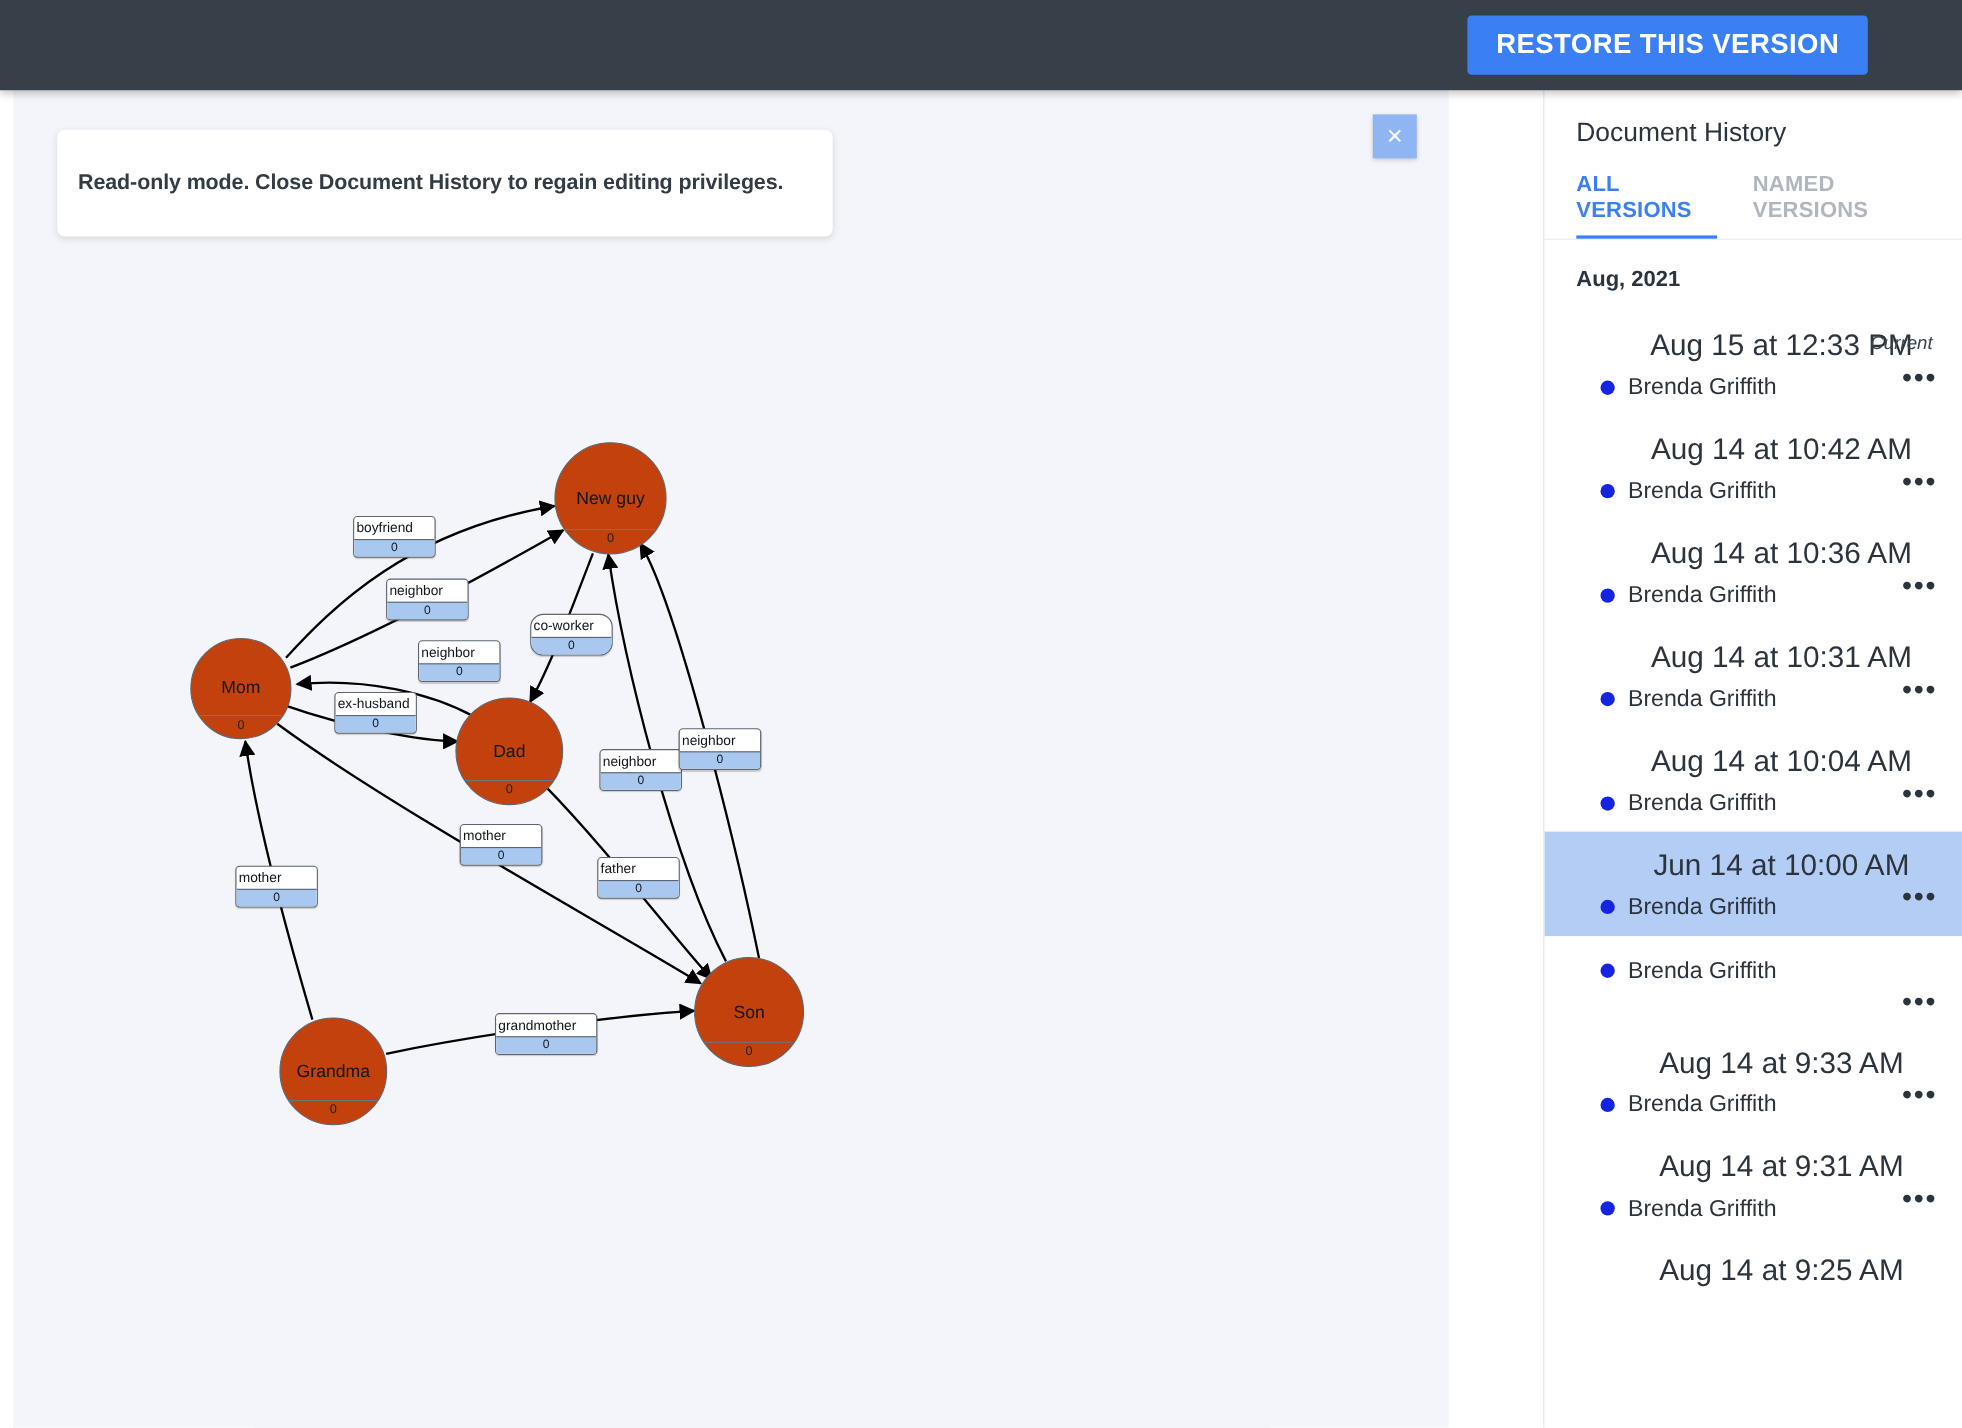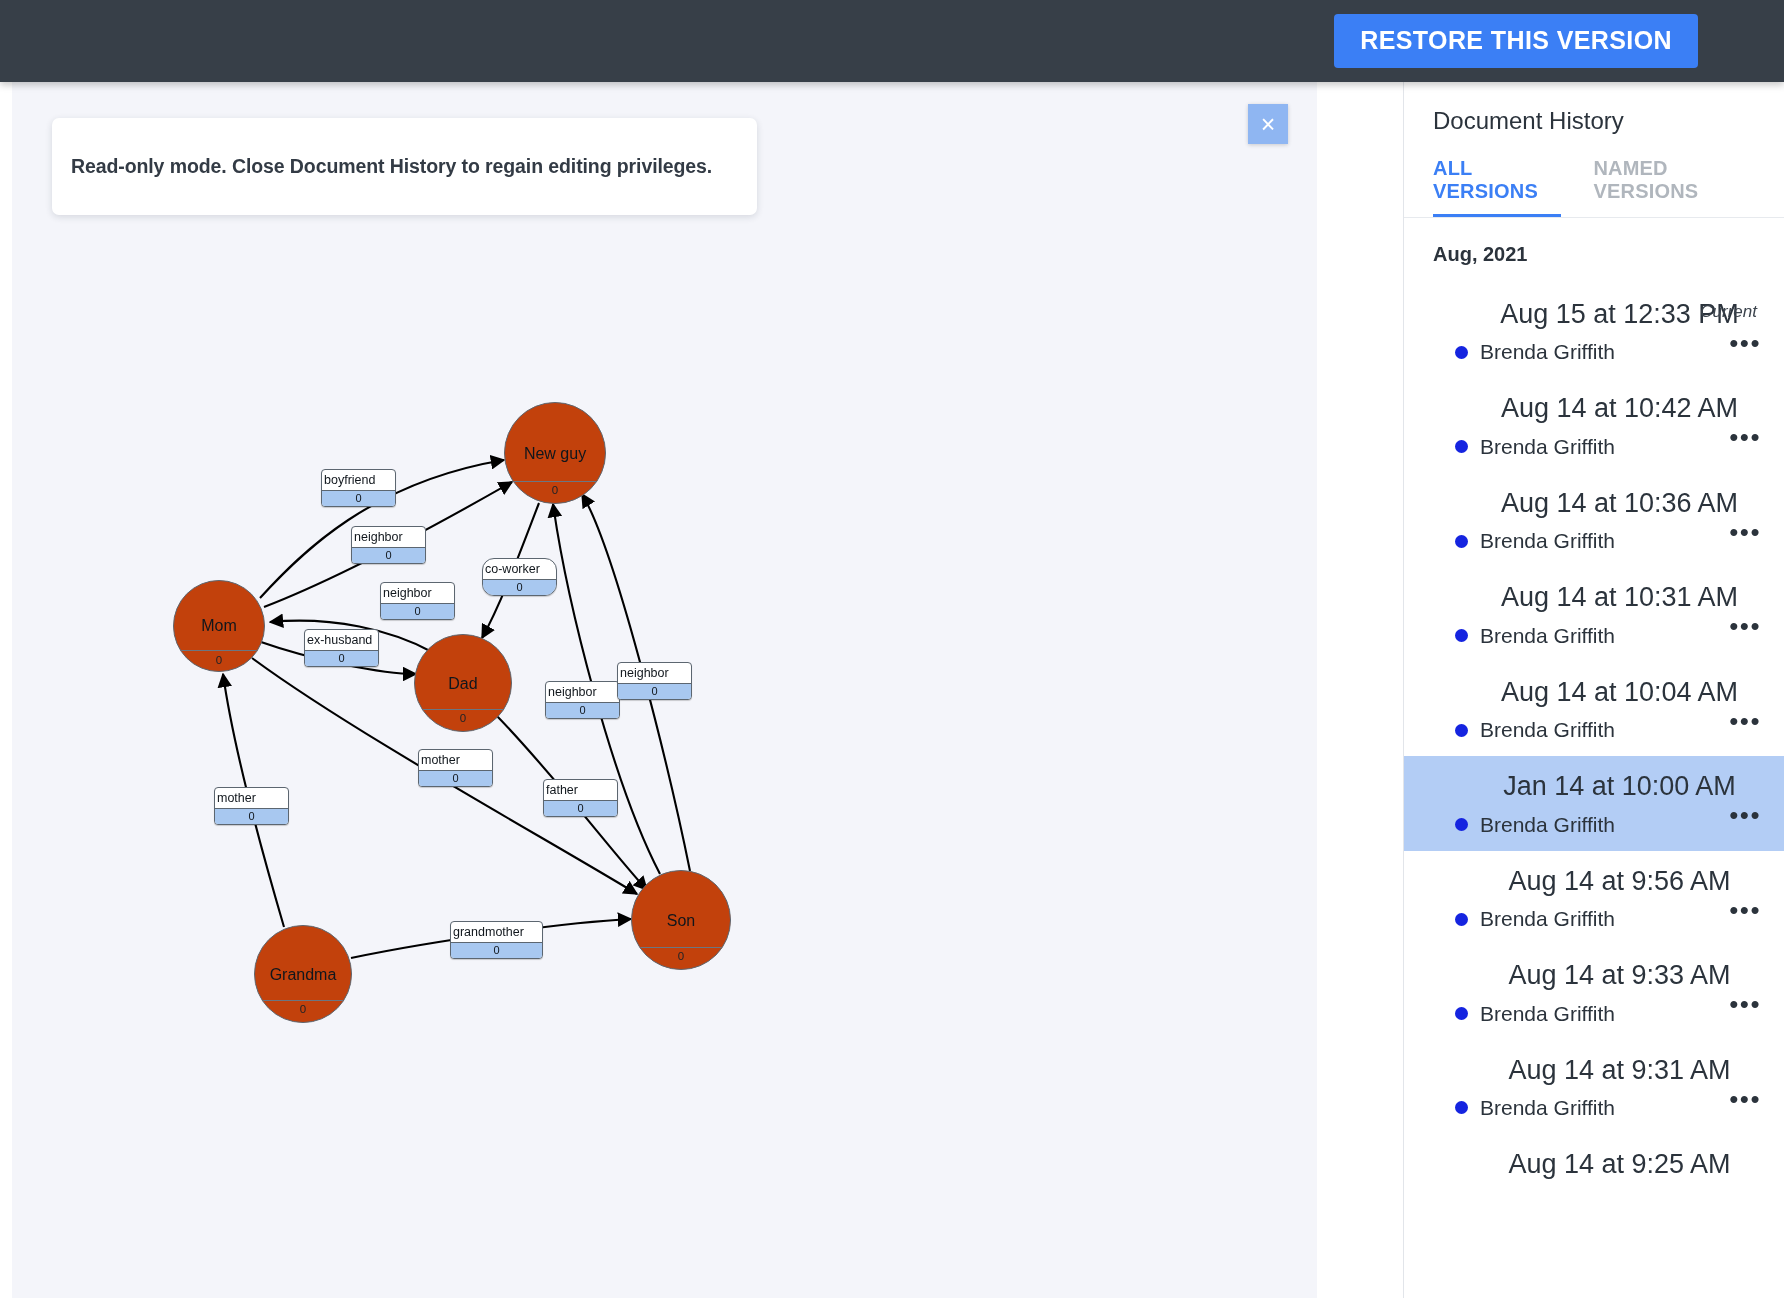--- a/index.html
+++ b/index.html
@@ -399,30 +399,29 @@
       <div class="version-row">
         <div class="v-time">Aug 14 at 10:04 AM</div>
         <div class="v-author-line">
           <span class="v-dot"></span>
           <span class="v-author">Brenda Griffith</span>
         </div>
         <div class="v-menu">•••</div>
       </div>
 
       <div class="version-row selected">
-        <div class="v-time">Jan 14 at 10:00 AM</div>
-        <div class="v-author-line">
-          <span class="v-dot"></span>
-          <span class="v-author">Brenda Griffith</span>
-        </div>
-        <div class="v-menu">•••</div>
-      </div>
-
-      <div class="version-row">
-        <div class="v-time">Aug 14 at 9:56 AM</div>
+        <div class="v-time">Jun 14 at 10:00 AM</div>
+        <div class="v-author-line">
+          <span class="v-dot"></span>
+          <span class="v-author">Brenda Griffith</span>
+        </div>
+        <div class="v-menu">•••</div>
+      </div>
+
+      <div class="version-row">
         <div class="v-author-line">
           <span class="v-dot"></span>
           <span class="v-author">Brenda Griffith</span>
         </div>
         <div class="v-menu">•••</div>
       </div>
 
       <div class="version-row">
         <div class="v-time">Aug 14 at 9:33 AM</div>
         <div class="v-author-line">

